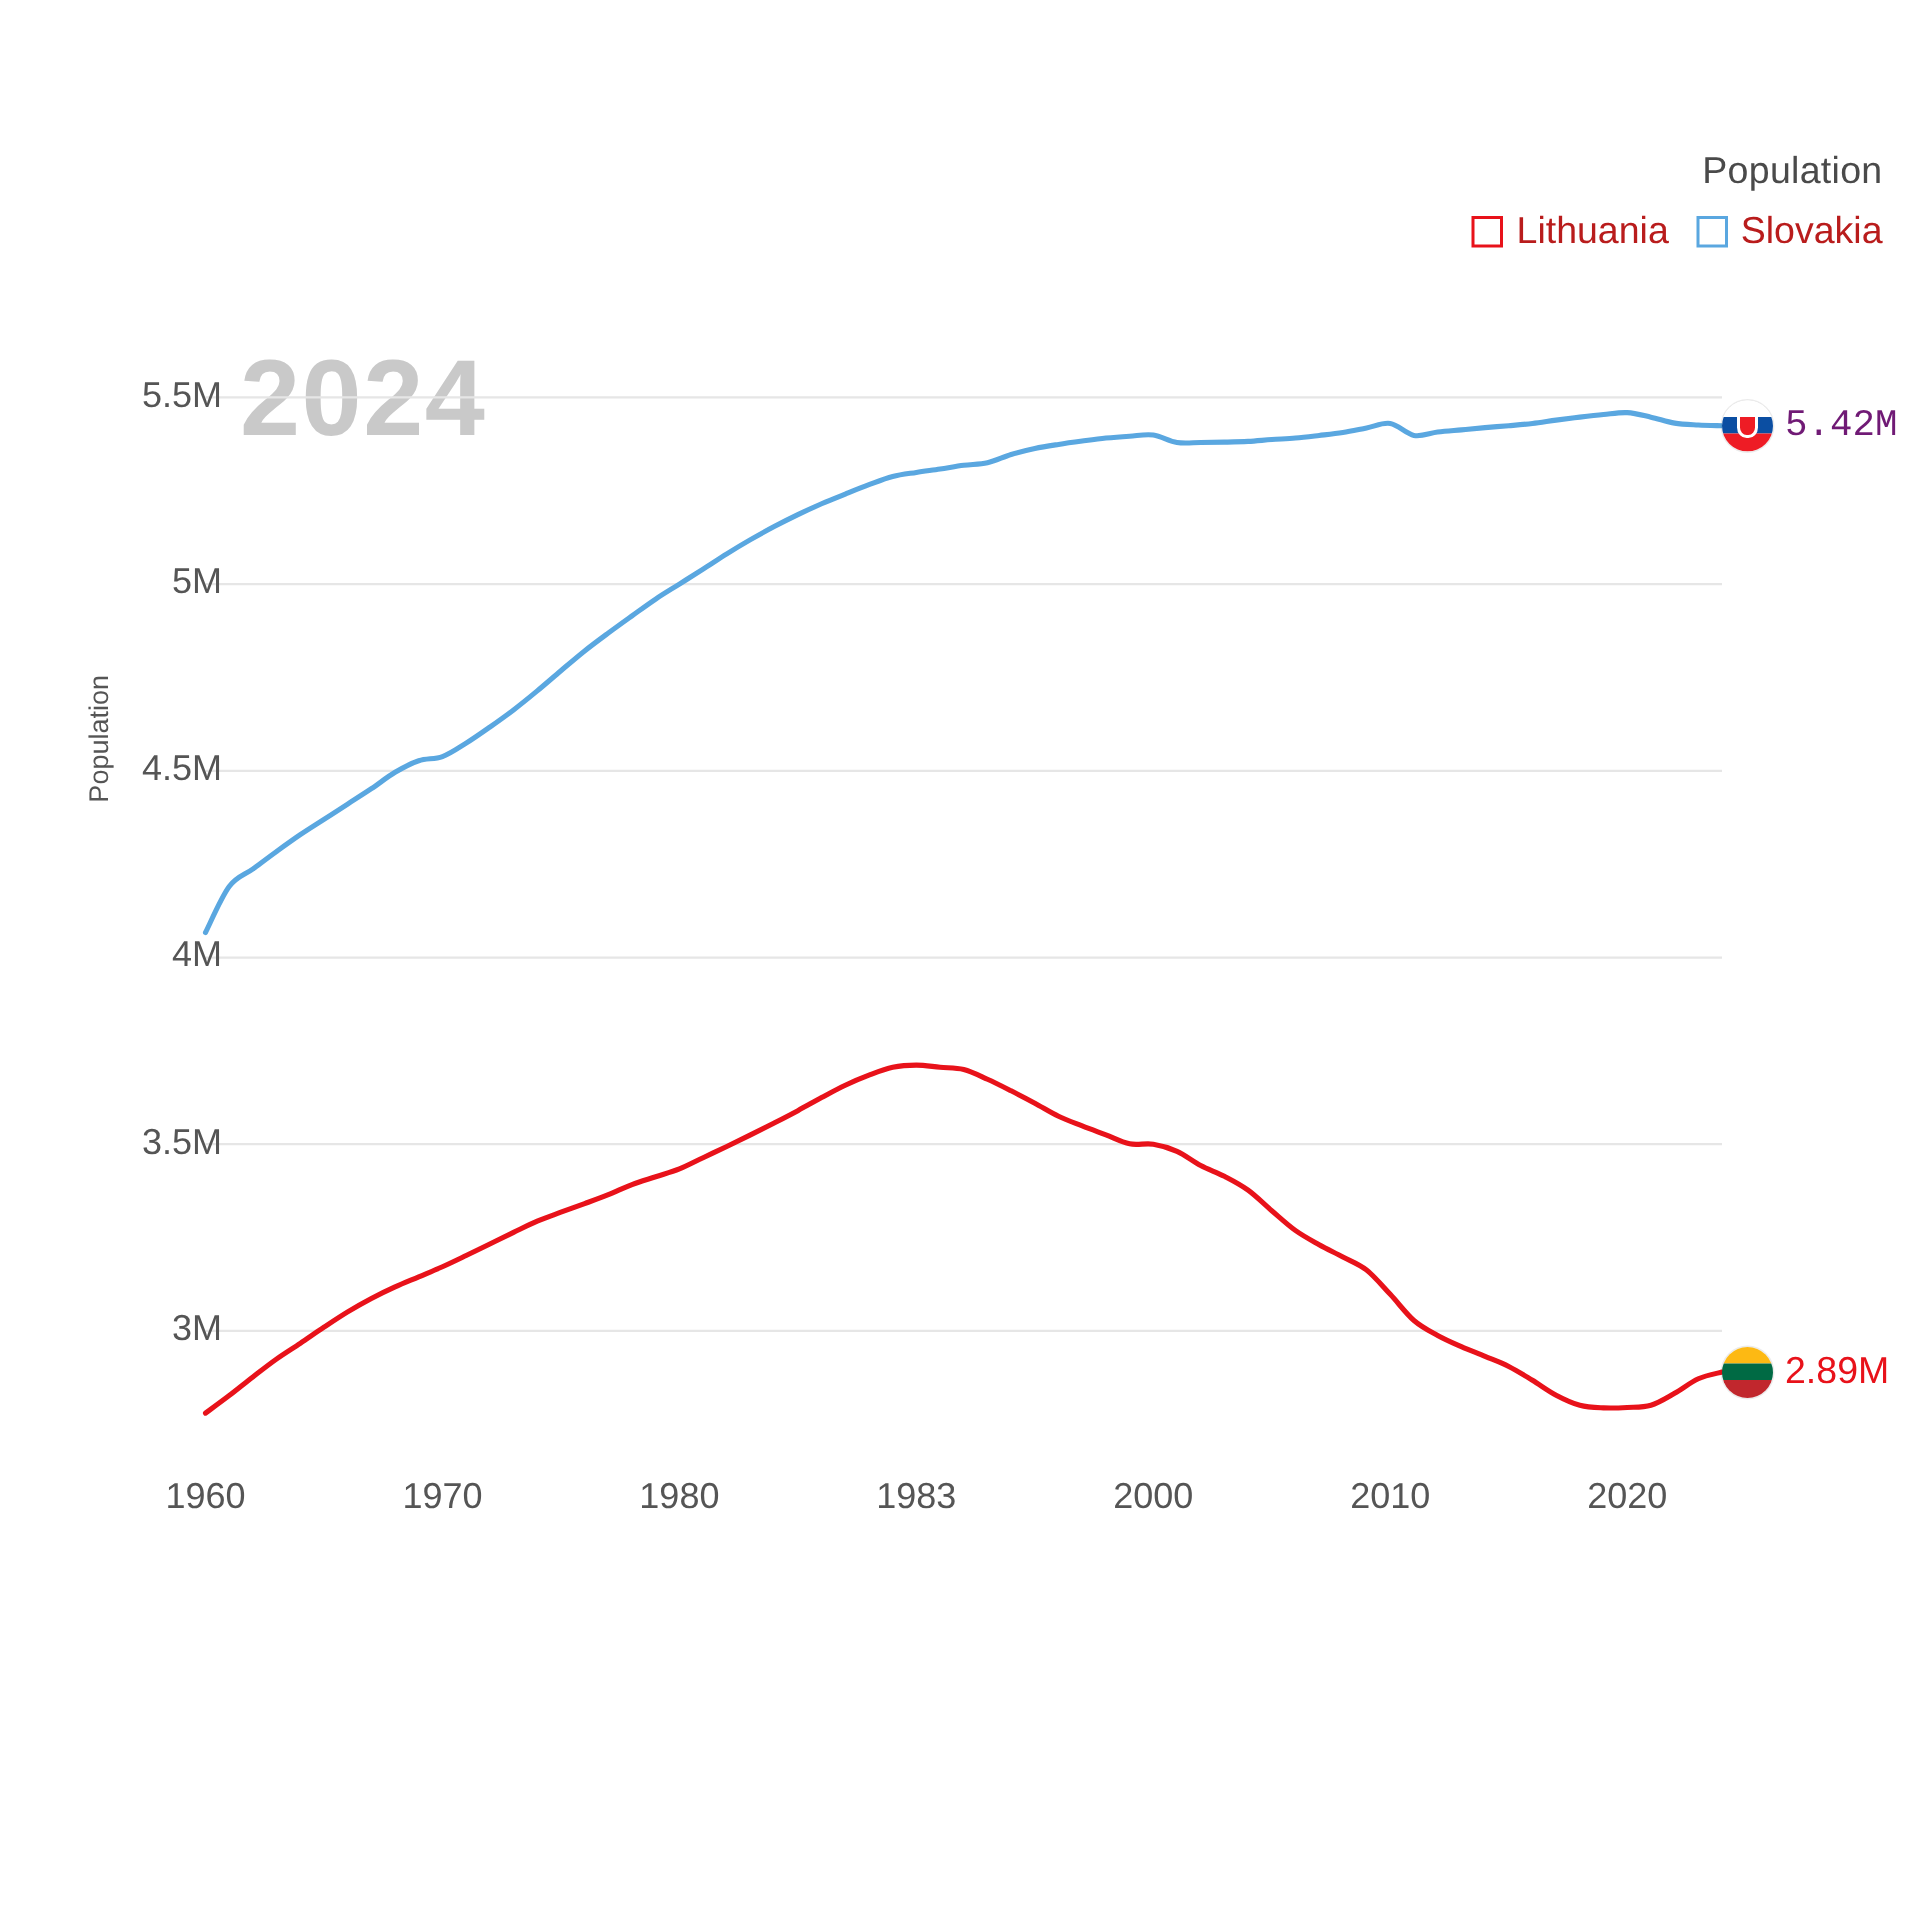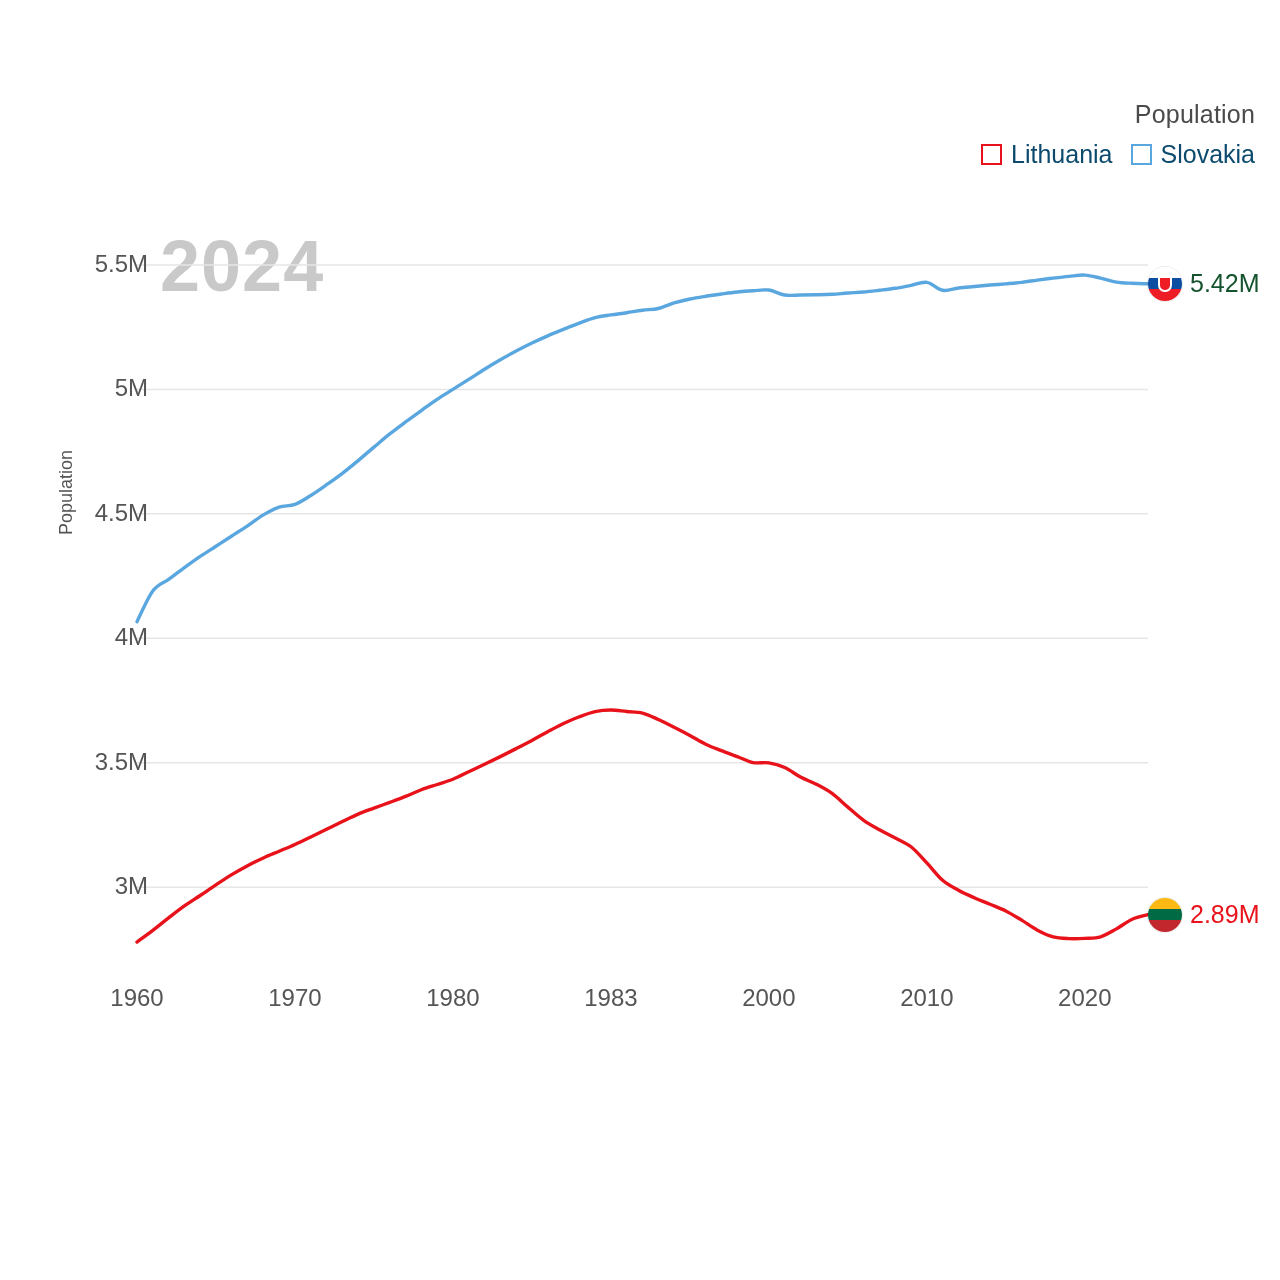--- a/index.html
+++ b/index.html
@@ -48,21 +48,21 @@
   }
   .legend-swatch {
     width: 21px;
     height: 21px;
     border: 2.5px solid #888;
     background: #ffffff;
     box-sizing: border-box;
   }
   .legend-label {
     font-size: 25px;
-    color: #0c4a6e;
+    color: #b91c1c;
   }
 
   
   #plot {
     position: absolute;
     left: 0;
     top: 0;
     width: 1280px;
     height: 1280px;
   }
@@ -183,21 +183,21 @@
     </svg>
 
   <div class="endpoint" id="ep-sk" style="left: 1148px; top: 266.818px;">
     <span class="flag">
       <span class="flag-sk-bg" style="background:#ffffff"></span>
       <span class="flag-band" style="top:0;background:#ffffff"></span>
       <span class="flag-band" style="top:33.34%;background:#0b4ea2"></span>
       <span class="flag-band" style="top:66.68%;background:#ee1c25"></span>
       <span class="flag-sk-shield"></span>
     </span>
-    <span class="endlabel" id="lbl-sk" style="color: #14532d;">5.42M</span>
+    <span class="endlabel" id="lbl-sk" style="color: #701a75; font-family: Liberation Mono, monospace;">5.42M</span>
   </div>
 
   <div class="endpoint" id="ep-lt" style="left: 1148px; top: 897.697px;">
     <span class="flag">
       <span class="flag-band" style="top:0;background:#fdb913"></span>
       <span class="flag-band" style="top:33.34%;background:#006a44"></span>
       <span class="flag-band" style="top:66.68%;background:#c1272d"></span>
     </span>
     <span class="endlabel" id="lbl-lt" style="color: rgb(232, 18, 26);">2.89M</span>
   </div>

